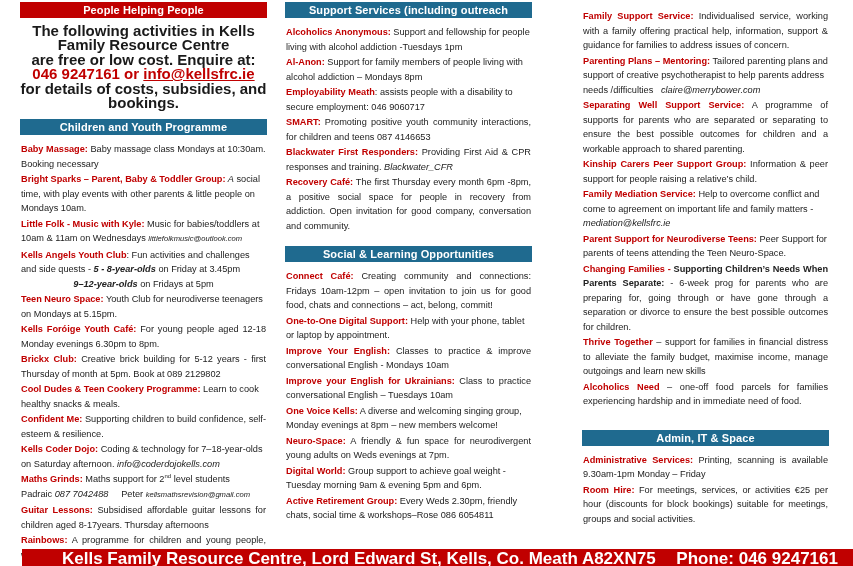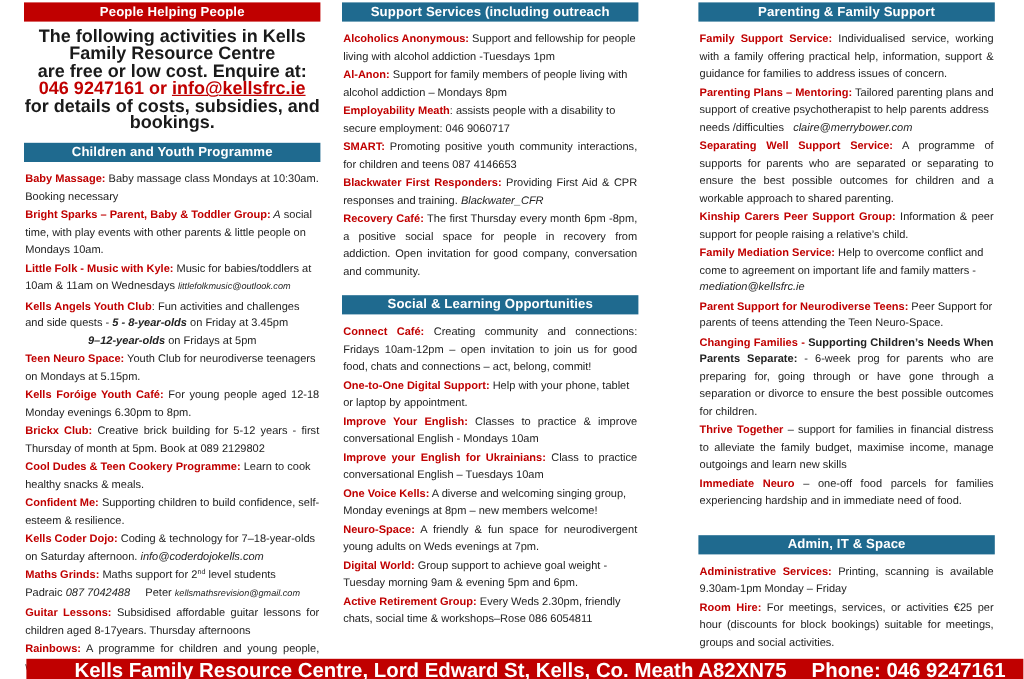--- a/index.html
+++ b/index.html
@@ -85,31 +85,30 @@
     <p class="item just"><span class="t">Improve Your English:</span><span> Classes to practice &amp; improve conversational English - Mondays 10am</span></p>
     <p class="item just"><span class="t">Improve your English for Ukrainians:</span><span> Class to practice conversational English – Tuesdays 10am</span></p>
     <p class="item"><span class="t">One Voice Kells:</span><span>  A diverse and welcoming singing group, Monday evenings at 8pm – new members welcome!</span></p>
     <p class="item just"><span class="t">Neuro-Space:</span><span> A friendly &amp; fun space for neurodivergent young adults on Weds evenings at 7pm.</span></p>
     <p class="item"><span class="t">Digital World:</span><span> Group support to achieve goal weight - Tuesday morning 9am &amp; evening 5pm and 6pm.</span></p>
     <p class="item"><span class="t">Active Retirement Group:</span><span> Every Weds 2.30pm, friendly chats, social time &amp; workshops–Rose 086 6054811</span></p>
   </div>
 </div>
 
 <div class="col" id="col-right">
-  <div class="hdr blue">Parenting &amp; Family Support</div>
   <div class="items">
     <p class="item just"><span class="t">Family Support Service:</span><span> Individualised service, working with a family offering practical help, information, support &amp; guidance for families to address issues of concern.</span></p>
     <p class="item"><span class="t">Parenting Plans – Mentoring:</span><span style="white-space:pre-wrap"> Tailored parenting plans and support of creative psychotherapist to help parents address needs /difficulties   </span><span class="it">claire@merrybower.com</span></p>
     <p class="item just"><span class="t">Separating Well Support Service:</span><span> A programme of supports for parents who are separated or separating to ensure the best possible outcomes for children and a workable approach to shared parenting.</span></p>
     <p class="item just"><span class="t">Kinship Carers Peer Support Group:</span><span> Information &amp; peer support for people raising a relative’s child.</span></p>
     <p class="item"><span class="t">Family Mediation Service:</span><span> Help to overcome conflict and come to agreement on important life and family matters - </span><span class="it">mediation@kellsfrc.ie</span></p>
     <p class="item"><span class="t">Parent Support for Neurodiverse Teens:</span><span>  Peer Support for parents of teens attending the Teen Neuro-Space.</span></p>
     <p class="item just"><span class="t">Changing Families - </span><span class="b">Supporting Children’s Needs When Parents Separate:</span><span> - 6-week prog for parents who are preparing for, going through or have gone through a separation or divorce to ensure the best possible outcomes for children.</span></p>
     <p class="item just"><span class="t">Thrive Together</span><span> – support for families in financial distress to alleviate the family budget, maximise income, manage outgoings and learn new skills</span></p>
-    <p class="item just"><span class="t">Immediate Neuro</span><span> – one-off food parcels for families experiencing hardship and in immediate need of food.</span></p>
+    <p class="item just"><span class="t">Alcoholics Need</span><span> – one-off food parcels for families experiencing hardship and in immediate need of food.</span></p>
   </div>
   <div style="height:20px"></div>
   <div class="hdr blue">Admin, IT &amp; Space</div>
   <div class="items">
     <p class="item just"><span class="t">Administrative Services:</span><span> Printing, scanning is available 9.30am-1pm Monday – Friday</span></p>
     <p class="item just"><span class="t">Room Hire:</span><span> For meetings, services, or activities €25 per hour (discounts for block bookings) suitable for meetings, groups and social activities.</span></p>
   </div>
 </div>
 
 <div id="footer">

